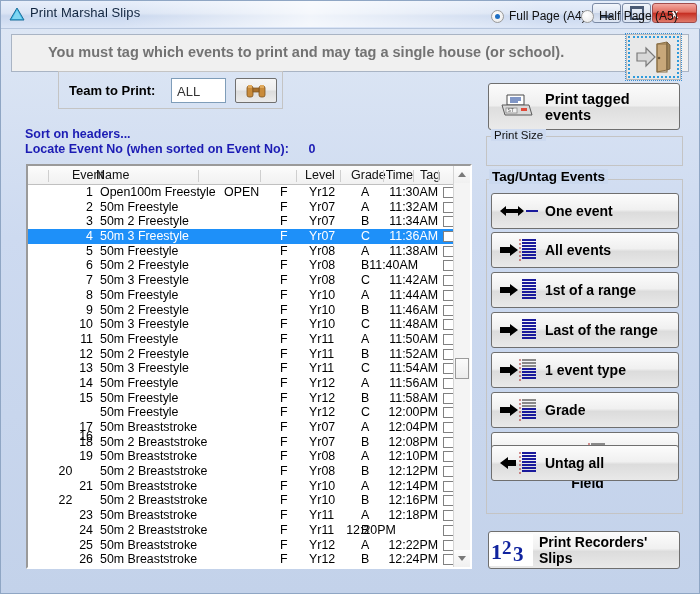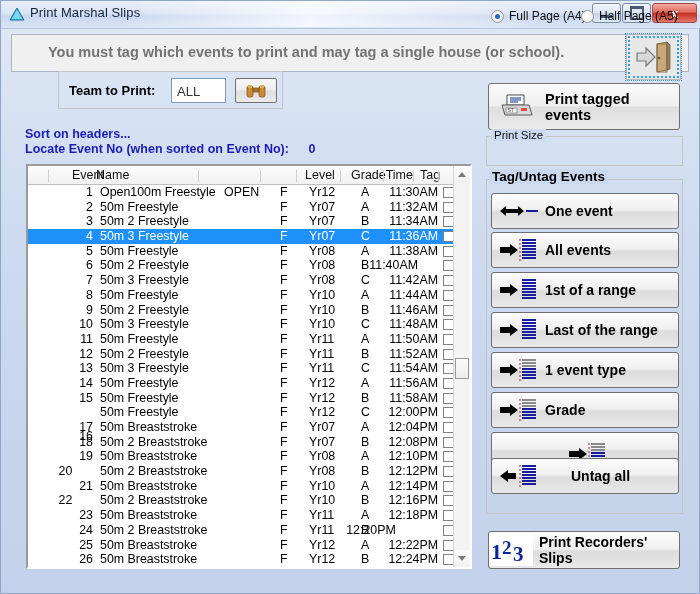--- a/index.html
+++ b/index.html
@@ -651,21 +651,21 @@
           <line x1="24" y1="3" x2="38" y2="3" stroke="#8a8a8a" stroke-width="2"></line>
           <line x1="24" y1="6" x2="38" y2="6" stroke="#8a8a8a" stroke-width="2"></line>
           <line x1="24" y1="9" x2="38" y2="9" stroke="#8a8a8a" stroke-width="2"></line>
           <line x1="24" y1="12" x2="38" y2="12" stroke="#1a1a9c" stroke-width="2"></line>
           <line x1="24" y1="15" x2="38" y2="15" stroke="#1a1a9c" stroke-width="2"></line>
           <line x1="24" y1="18" x2="38" y2="18" stroke="#1a1a9c" stroke-width="2"></line>
           <line x1="24" y1="21" x2="38" y2="21" stroke="#1a1a9c" stroke-width="2"></line>
         </svg>
         <div class="tlbl">Field</div>
       </div>
-      <div class="tbtn" style="top: 457px; gap: 26px;">
+      <div class="tbtn" style="top: 444px;">
         <svg viewBox="0 0 42 26" class="ico" style="margin-left: 6px;">
           <path d="M2,13 L10,7 L10,10 L18,10 L18,16 L10,16 L10,19 Z" fill="#000"></path>
           <line x1="22" y1="2" x2="22" y2="24" stroke="#aa2222" stroke-width="1" stroke-dasharray="2,2"></line>
           <line x1="24" y1="3" x2="38" y2="3" stroke="#1a1a9c" stroke-width="2"></line>
           <line x1="24" y1="6" x2="38" y2="6" stroke="#1a1a9c" stroke-width="2"></line>
           <line x1="24" y1="9" x2="38" y2="9" stroke="#1a1a9c" stroke-width="2"></line>
           <line x1="24" y1="12" x2="38" y2="12" stroke="#1a1a9c" stroke-width="2"></line>
           <line x1="24" y1="15" x2="38" y2="15" stroke="#1a1a9c" stroke-width="2"></line>
           <line x1="24" y1="18" x2="38" y2="18" stroke="#1a1a9c" stroke-width="2"></line>
           <line x1="24" y1="21" x2="38" y2="21" stroke="#1a1a9c" stroke-width="2"></line>

